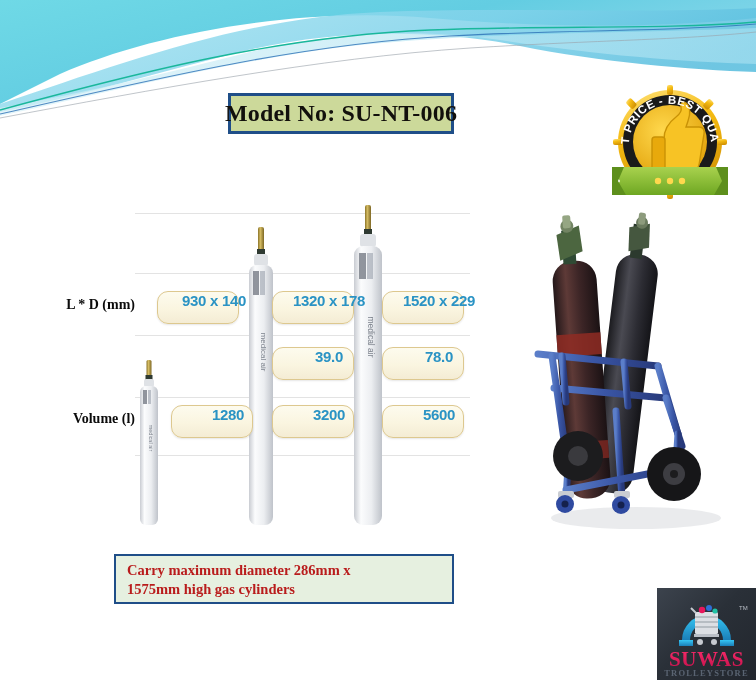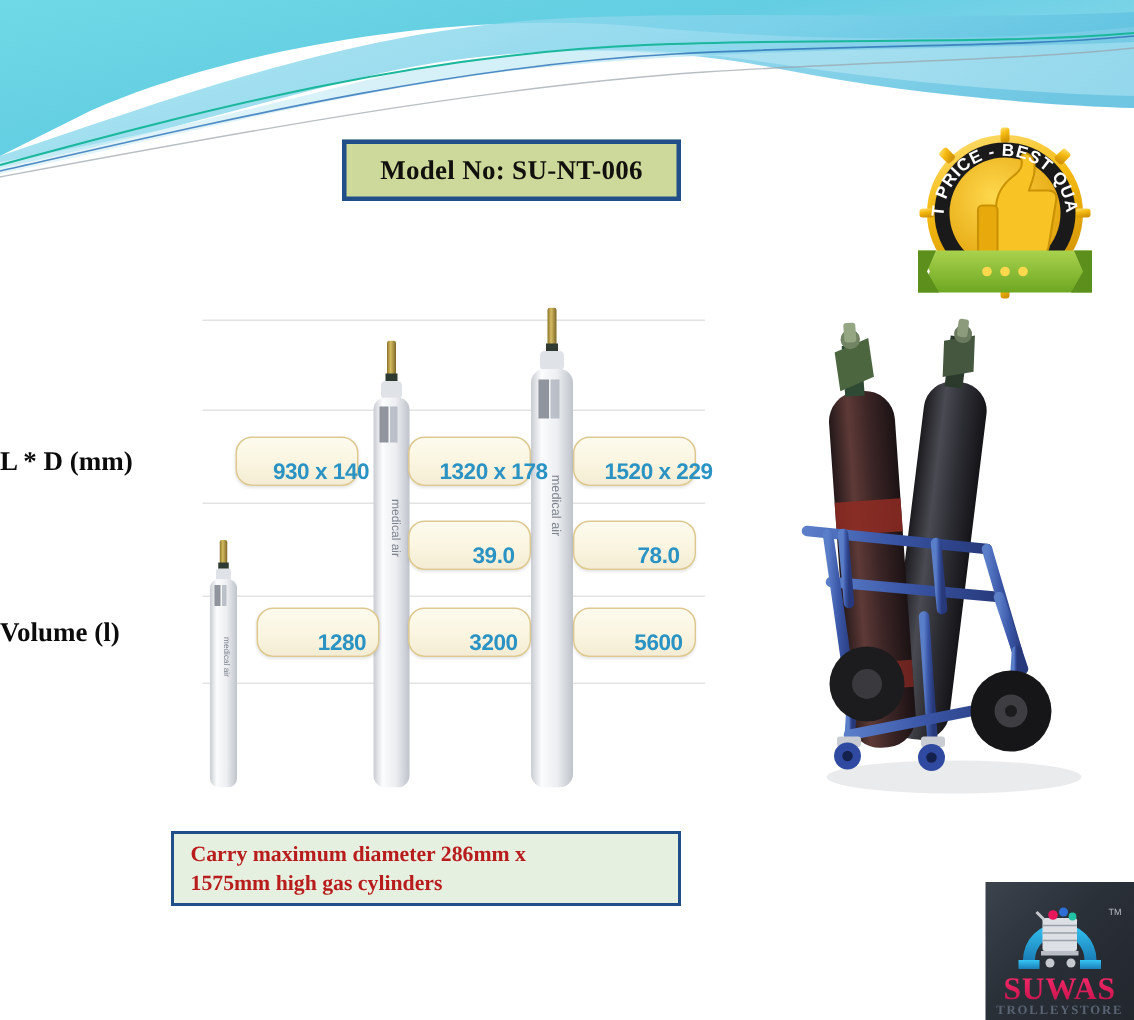--- a/index.html
+++ b/index.html
@@ -40,21 +40,21 @@
     height: 41px;
     background: #ccd99a;
     border: 3px solid #1f4e88;
     display: flex;
     align-items: center;
     justify-content: center;
   }
   .model-box-text {
     font-family: "Liberation Serif", serif;
     font-weight: bold;
-    font-size: 18px;
+    font-size: 24px;
     color: #12100c;
     letter-spacing: 0.2px;
     white-space: nowrap;
   }
 
   
   .badge {
     position: absolute;
     left: 606px;
     top: 79px;
@@ -85,40 +85,40 @@
     position: absolute;
     bottom: 0;
   }
   .cyl svg { display: block; }
 
   
   .row-label {
     position: absolute;
     right: 0;
     width: 135px;
-    text-align: left;
+    text-align: right;
     font-family: "Liberation Serif", serif;
     font-weight: bold;
-    font-size: 18px;
+    font-size: 14px;
     color: #0b0b0b;
     white-space: nowrap;
   }
   .label-col { position: absolute; left: 0px; top: 0; width: 135px; height: 320px; }
 
   
   .pill {
     position: absolute;
     width: 82px;
     height: 33px;
     border-radius: 11px;
     background: linear-gradient(180deg, #fdfbee 0%, #faf5e0 55%, #f4ecd4 100%);
     border: 1.5px solid #ddc88f;
     box-shadow: 0 1px 2px rgba(0,0,0,0.10);
     display: flex;
-    align-items: flex-end;
+    align-items: flex-start;
     justify-content: center;
     padding-left: 32px;
   }
   .pill-text {
     font-family: "Liberation Sans", sans-serif;
     font-weight: bold;
     font-size: 15px;
     color: #2a93c4;
     white-space: nowrap;
     letter-spacing: -0.3px;

